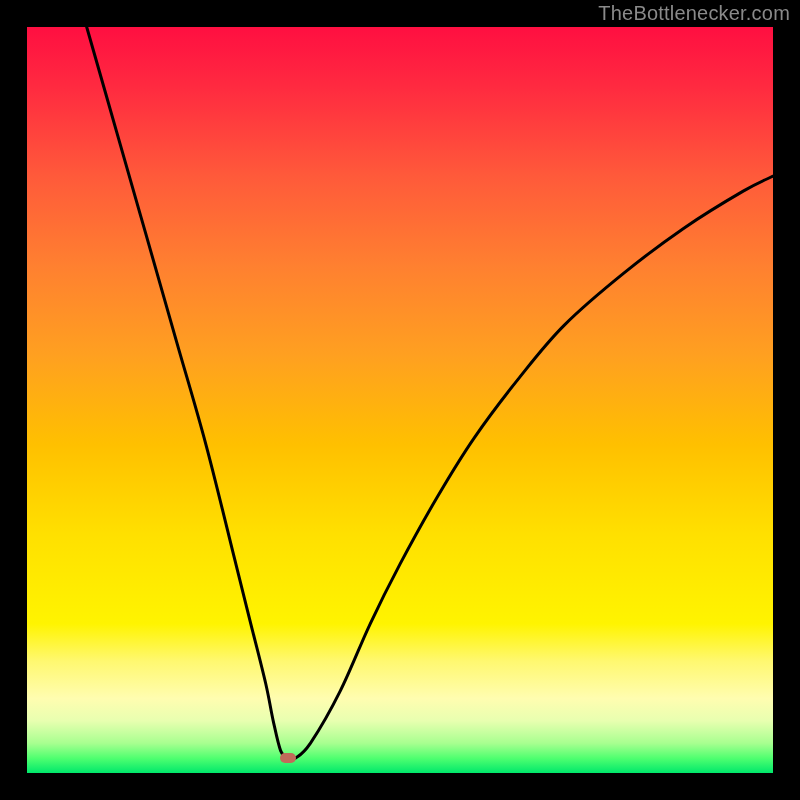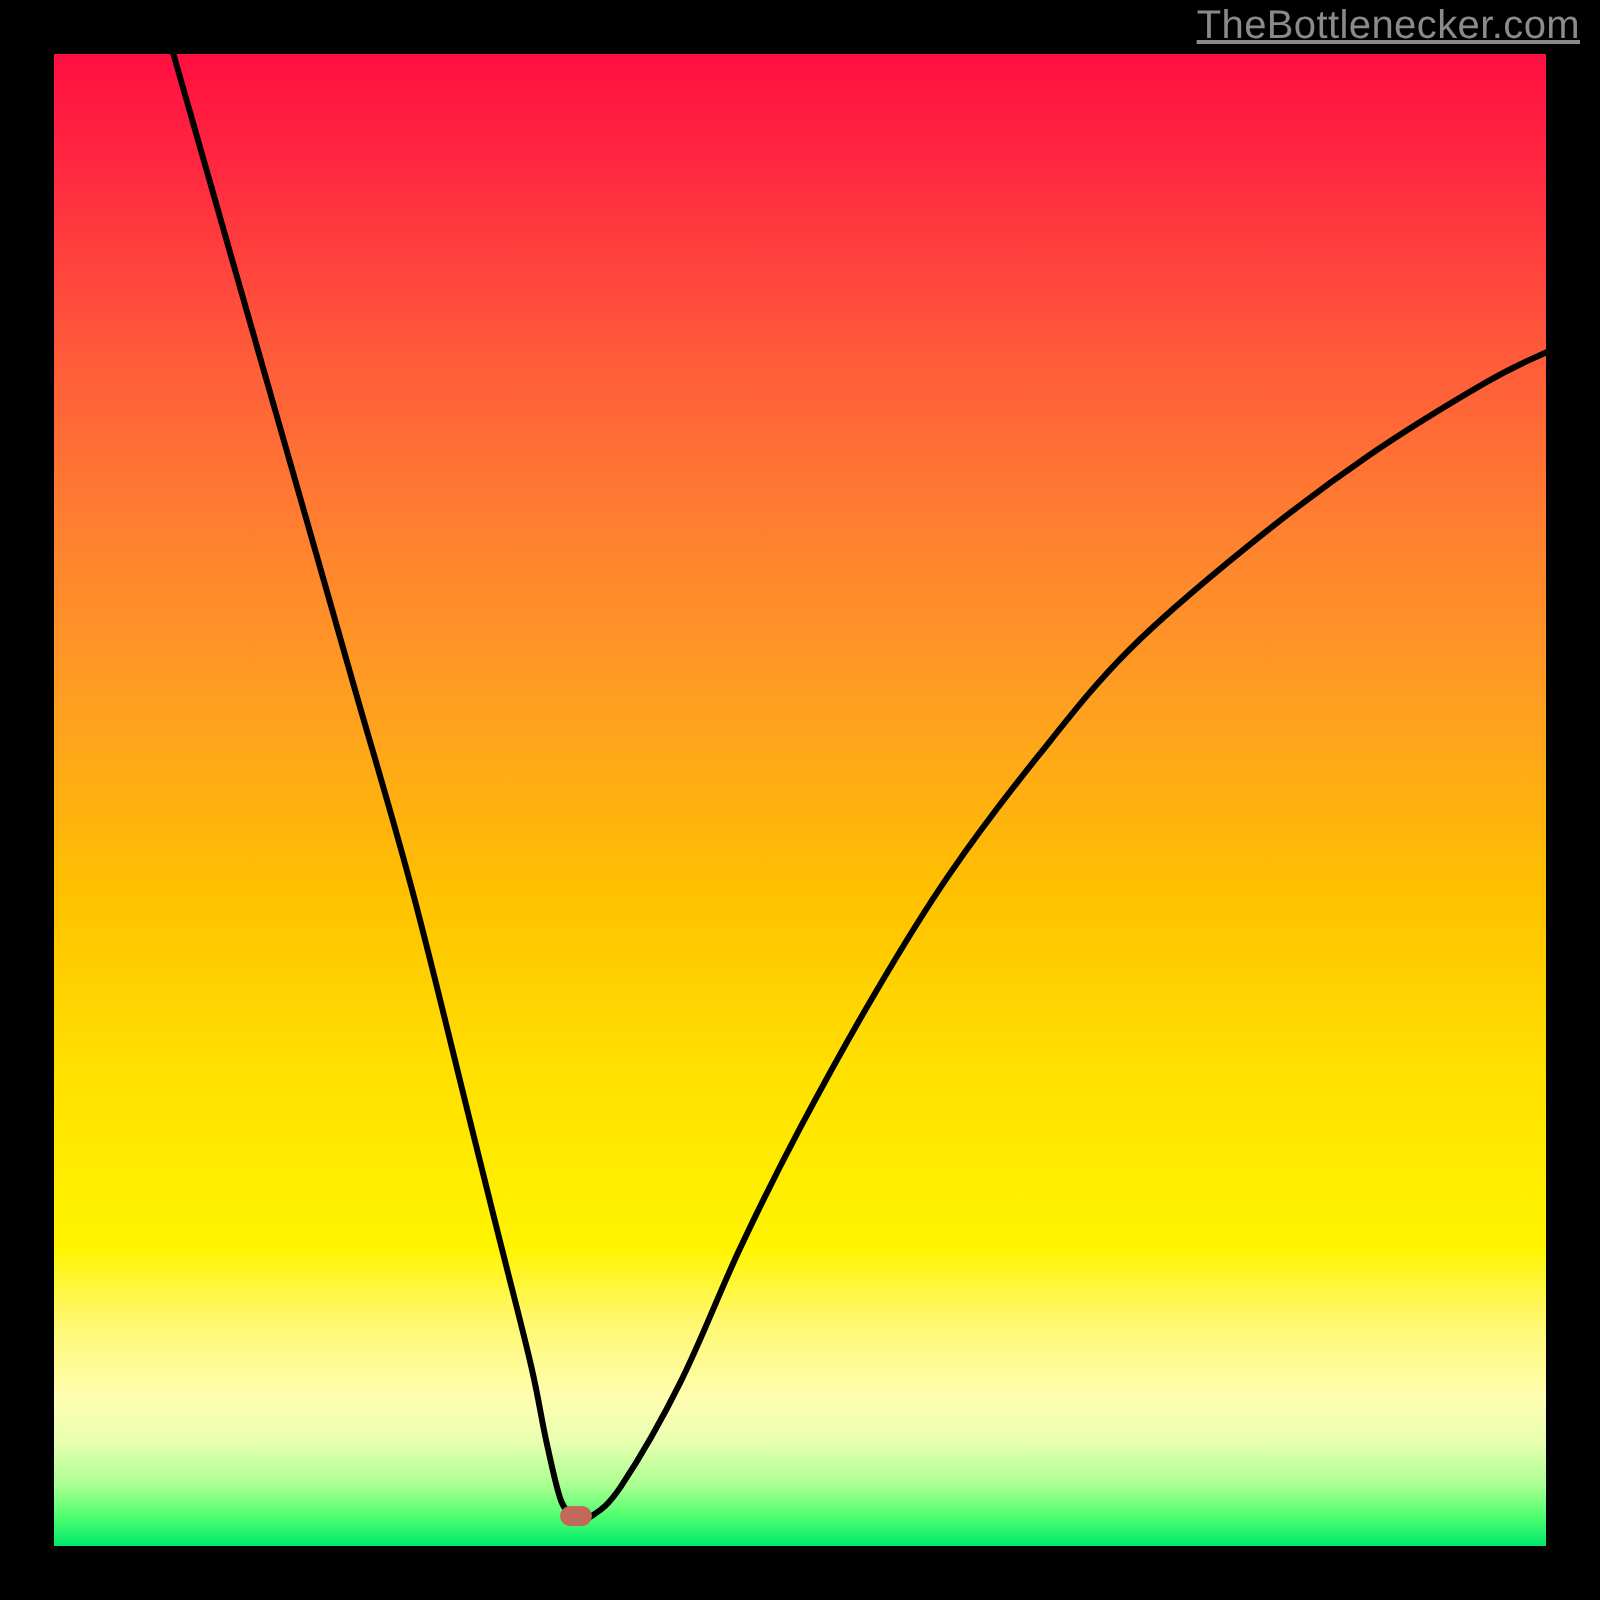--- a/index.html
+++ b/index.html
@@ -57,21 +57,20 @@
     background: #c16a5a;
     transform: translate(-50%, -50%);
   }
   .watermark {
     position: absolute;
     top: 2px;
     right: 10px;
     color: #8a8a8a;
     font-size: 20px;
     letter-spacing: 0.2px;
-    text-decoration: underline;
   }
 </style>
 </head>
 <body>
 
 <div class="watermark">TheBottlenecker.com</div>
 
 <div class="chart-frame">
   <div class="gradient-bg"></div>
   <svg class="curve-overlay" viewBox="0 0 746 746" preserveAspectRatio="none">

